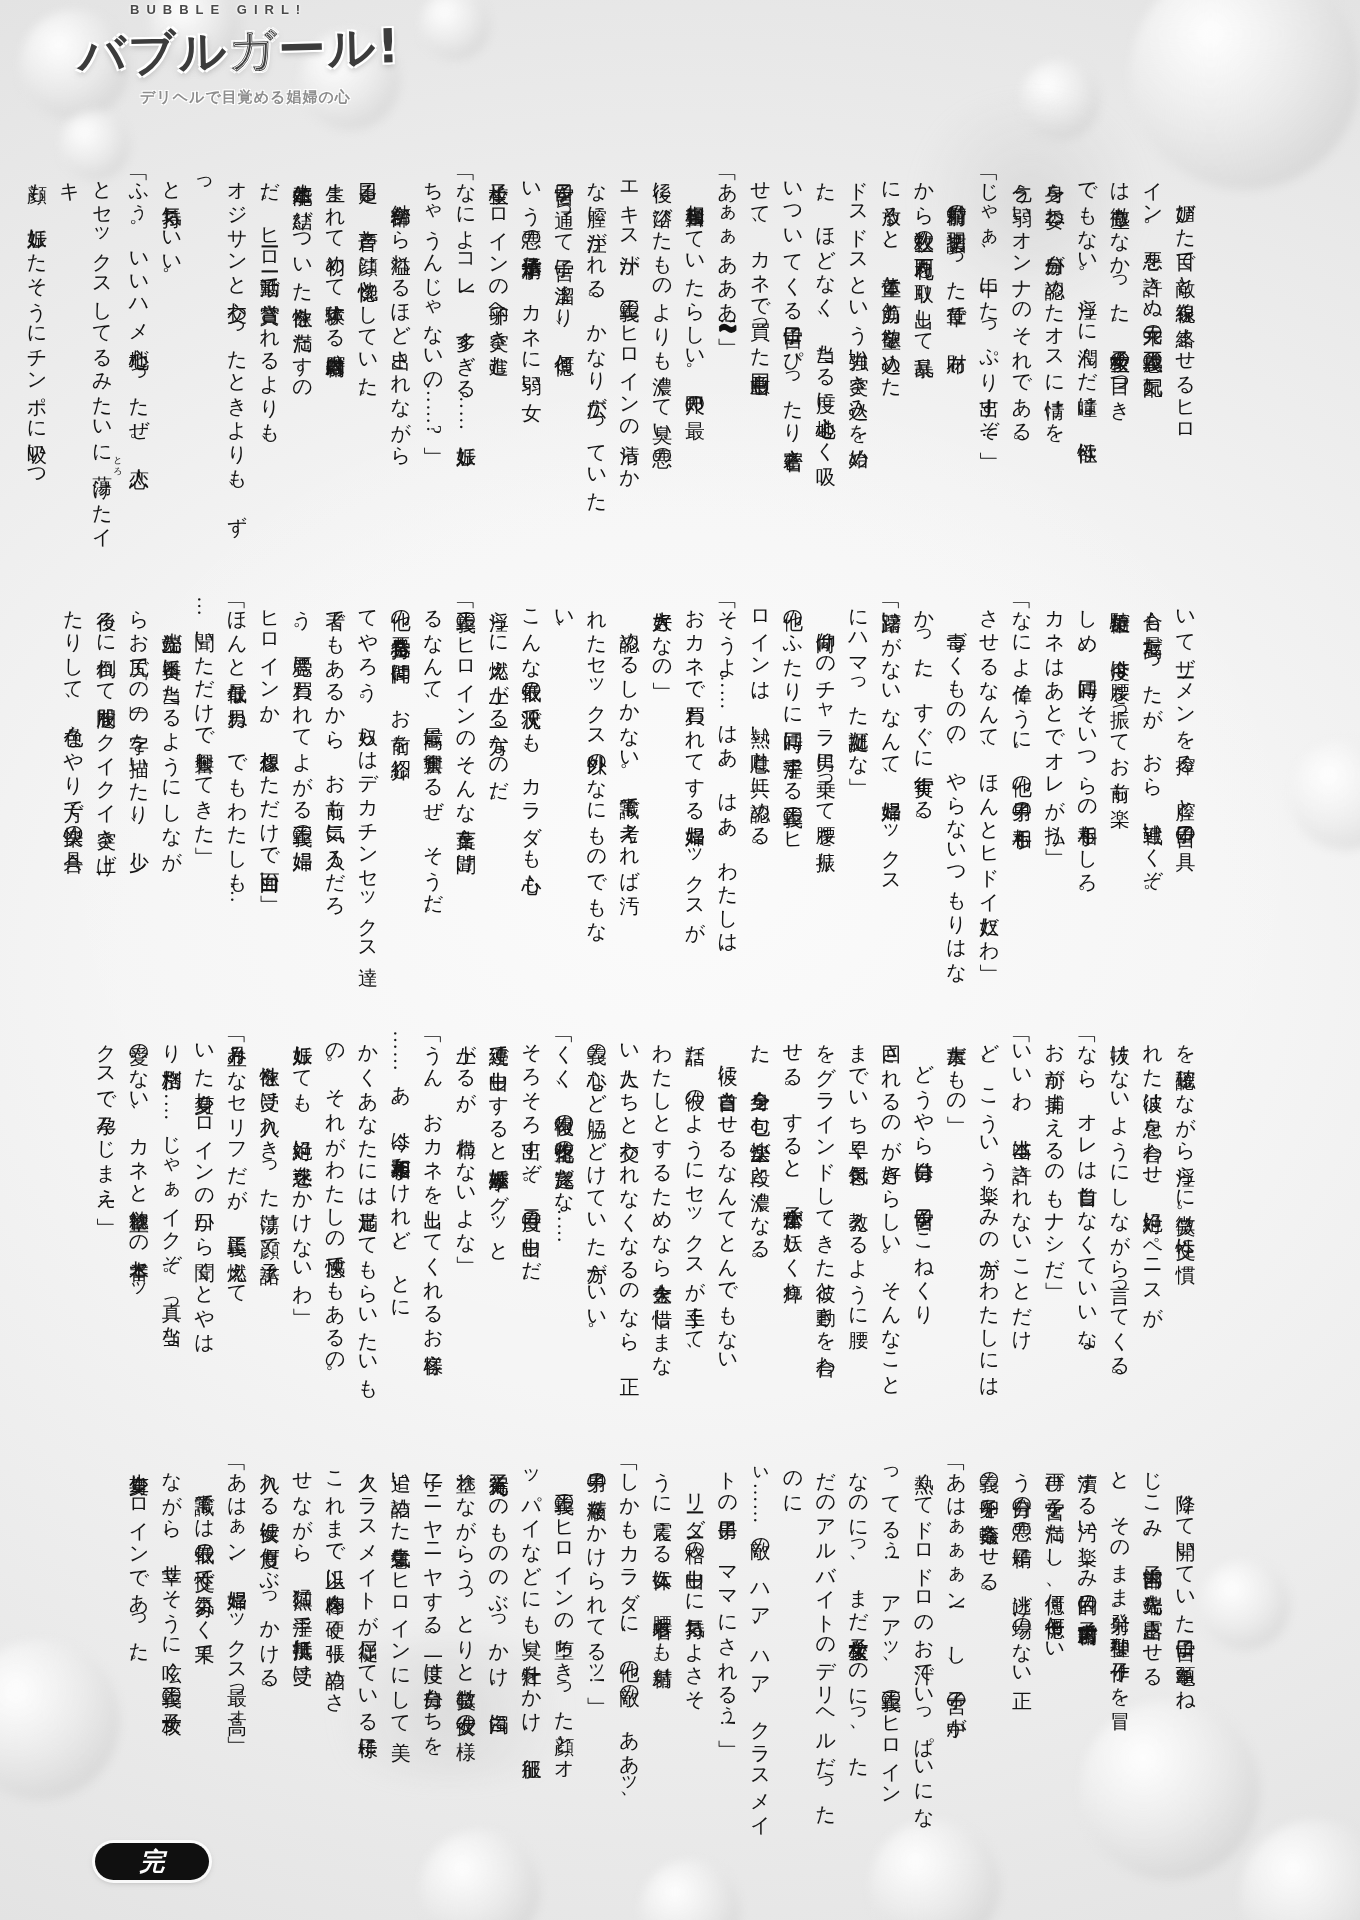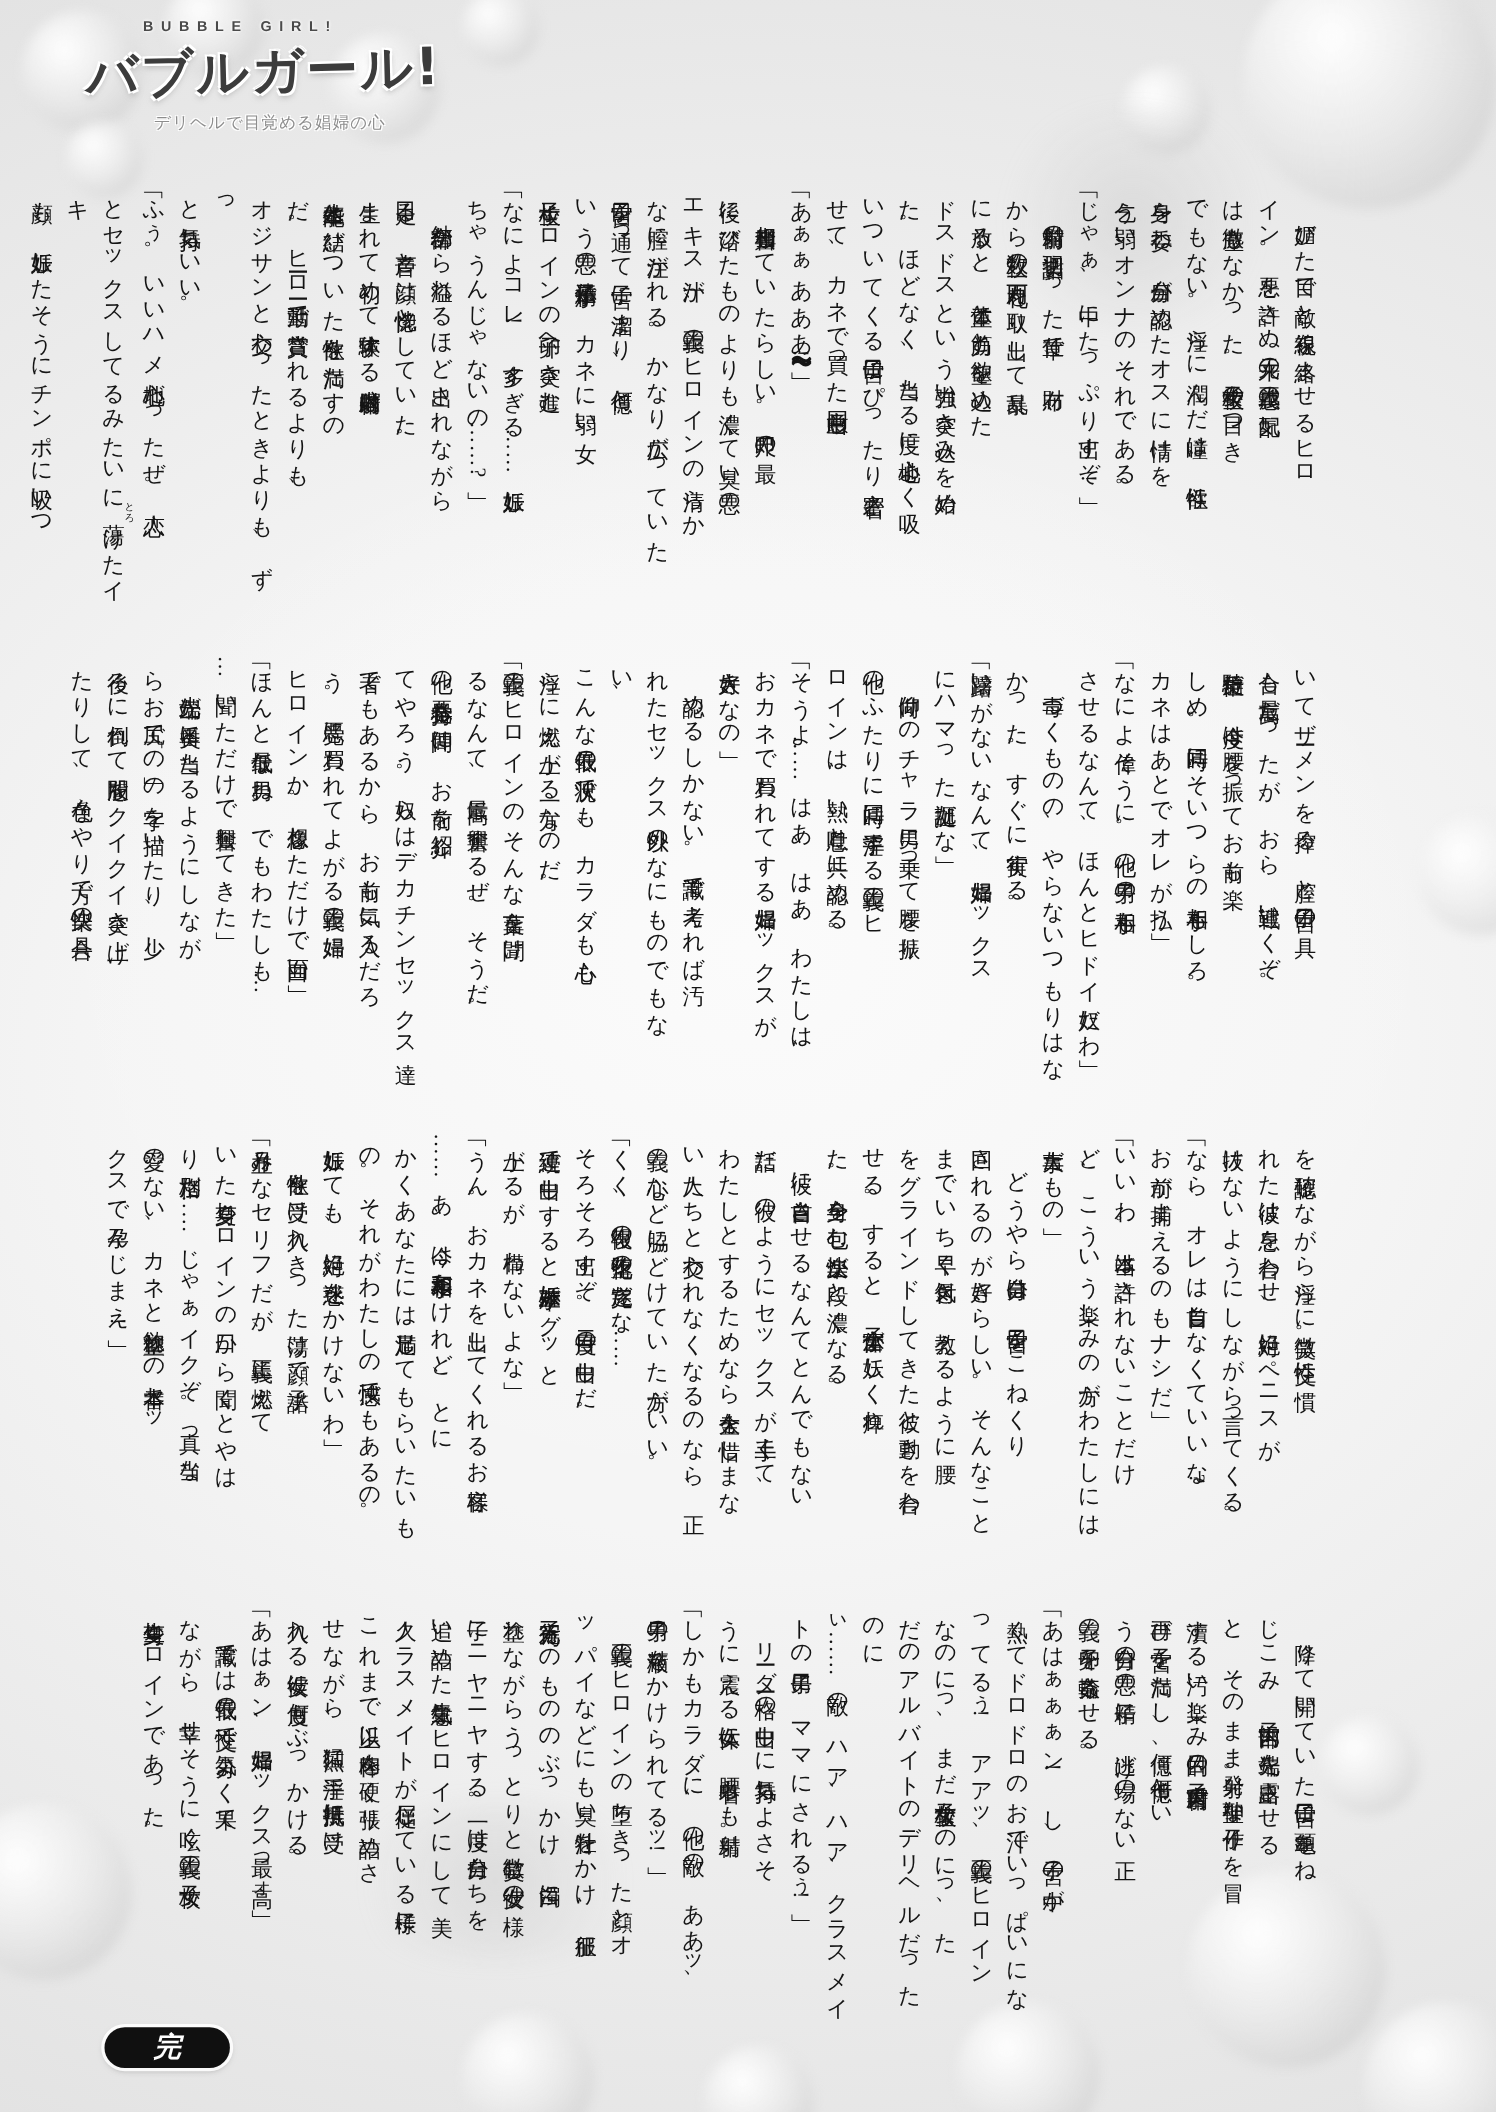--- a/index.html
+++ b/index.html
@@ -19,38 +19,38 @@
     position:absolute;border-radius:50%;
     background:radial-gradient(circle at 35% 32%, rgba(255,255,255,.95) 0%, rgba(236,236,236,.55) 45%, rgba(178,178,178,.28) 78%, rgba(160,160,160,.12) 100%);
     filter:blur(5px);
   }
   .smudge{
     position:absolute;border-radius:50%;
     background:radial-gradient(circle, rgba(190,190,190,.35) 0%, rgba(190,190,190,0) 70%);
     filter:blur(10px);
   }
   
-  .logo{position:absolute;left:78px;top:16px;width:360px;}
+  .logo{position:absolute;left:78px;top:2px;width:360px;}
   .logo-super{
     display:block;font-family:"Liberation Sans","DejaVu Sans",sans-serif;
     font-size:13px;letter-spacing:7px;color:#4a4a4a;font-weight:bold;
     margin:0 0 2px 52px;
     text-shadow:0 0 3px #fff,0 0 3px #fff;
   }
   .logo-title{
     display:block;font-family:"DejaVu Sans","Liberation Sans",sans-serif;
     font-size:47px;font-weight:bold;color:#3c3c3c;letter-spacing:2px;
     transform:rotate(-1.5deg);margin:0;
     text-shadow:
       0 0 2px #fff,-2px -2px 0 #fff,2px -2px 0 #fff,-2px 2px 0 #fff,2px 2px 0 #fff,
       0 3px 6px rgba(120,120,120,.55);
   }
   .logo-subtitle{
     display:block;font-family:"DejaVu Sans","Liberation Sans",sans-serif;
-    font-size:15px;font-weight:normal;color:#8d8d8d;letter-spacing:1px;
+    font-size:15px;font-weight:bold;color:#8d8d8d;letter-spacing:1px;
     margin:6px 0 0 62px;
     text-shadow:-1px -1px 0 #fff,1px -1px 0 #fff,-1px 1px 0 #fff,1px 1px 0 #fff;
   }
   
   .band{
     position:absolute;left:90px;width:1112px;height:380px;
     writing-mode:vertical-rl;text-orientation:mixed;
     font-size:20px;line-height:32.7px;letter-spacing:1px;
     color:#141414;
   }

